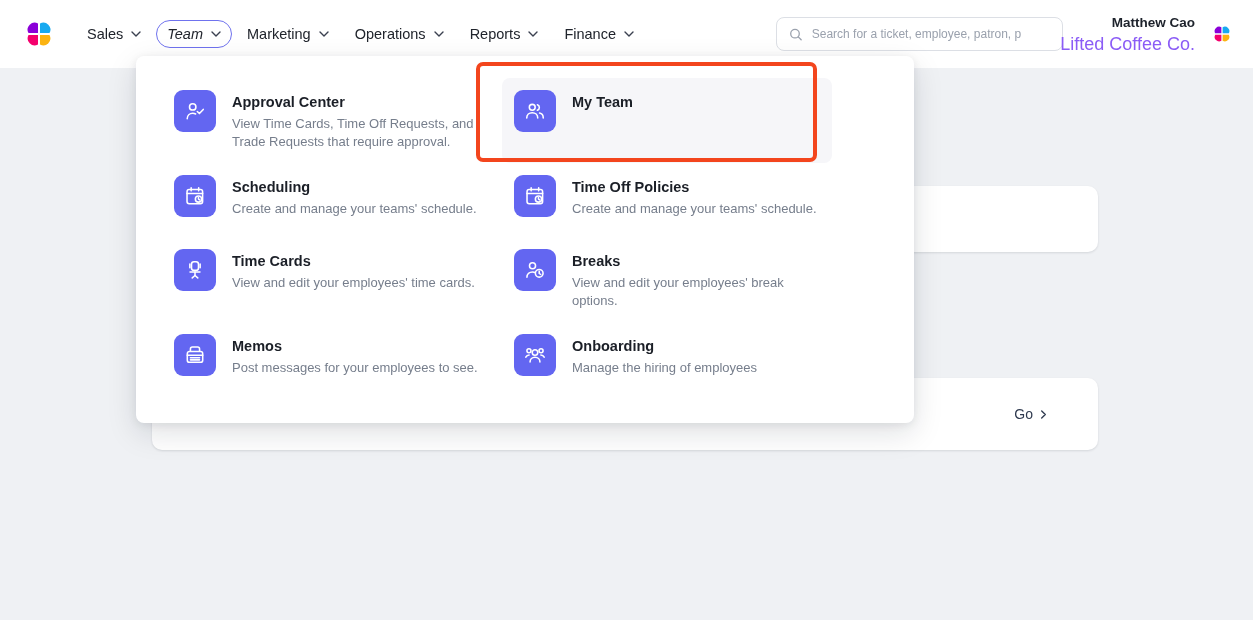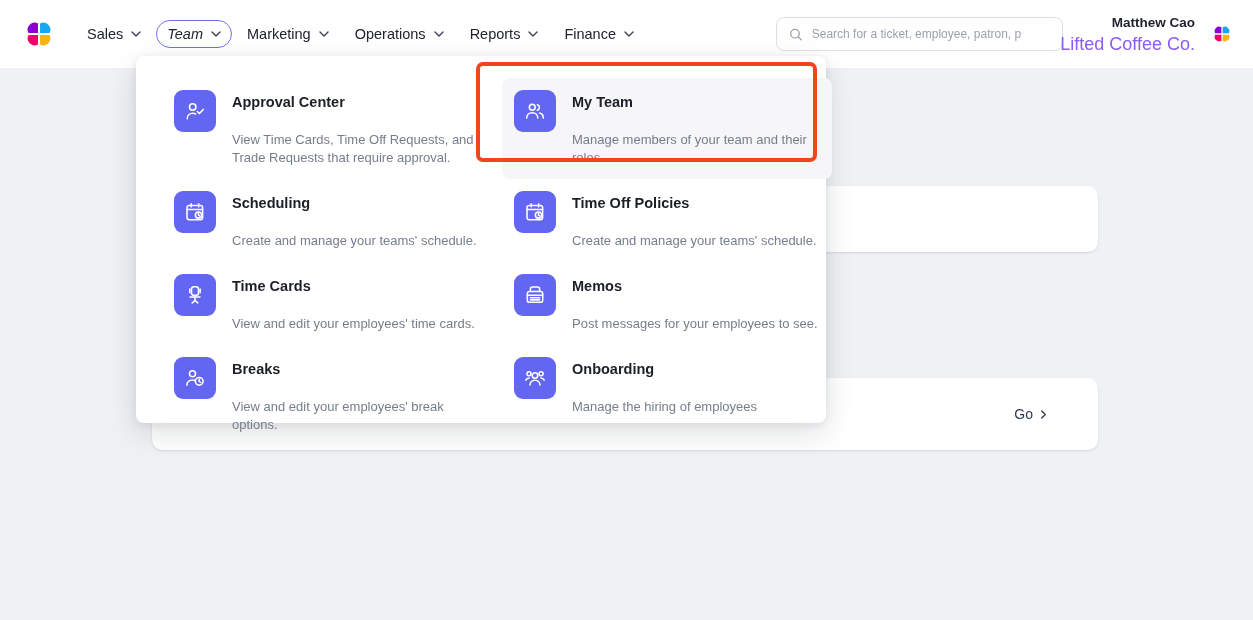--- a/index.html
+++ b/index.html
@@ -85,21 +85,21 @@
     position: absolute; right: 58px; top: 14px;
     text-align: right; line-height: 1.35; margin-left: 18px;
   }
   .account-name { font-size: 13.5px; font-weight: bold; color: #1d222b; }
   .account-org { font-size: 18px; color: #8b5cf6; }
   .account-logo { position: absolute; right: 20px; top: 23px; width: 22px; height: 22px; }
 
   
   .dropdown {
     position: absolute; left: 136px; top: 56px;
-    width: 690px; height: 367px;
+    width: 778px; height: 367px;
     background: #ffffff;
     border-radius: 8px;
     box-shadow: 0 10px 30px rgba(16,24,40,.13), 0 2px 8px rgba(16,24,40,.08);
     z-index: 50;
     padding: 22px 0 0 0;
   }
   .menu-grid {
     display: grid;
     grid-template-columns: 340px 340px;
     column-gap: 0px;
@@ -120,21 +120,21 @@
     width: 42px; height: 42px; flex: none;
     background: #6366f1; border-radius: 9px;
     display: flex; align-items: center; justify-content: center;
   }
   .menu-icon svg { display: block; }
   .menu-text { padding-top: 2px; }
   .menu-title {
     font-size: 14.5px; font-weight: bold; color: #1b1f27; line-height: 20px;
   }
   .menu-desc {
-    font-size: 13px; color: #767e8c; line-height: 18px; margin-top: 19px;
+    font-size: 13px; color: #767e8c; line-height: 18px; margin-top: 3px;
     max-width: 256px;
   }
 
   
   .highlight-box {
     position: absolute; left: 476px; top: 62px;
     width: 341px; height: 100px;
     border: 4px solid #f3451d;
     border-radius: 7px;
     z-index: 60;
@@ -271,21 +271,20 @@
         <div class="menu-icon">
           <svg width="22" height="22" viewBox="0 0 24 24" fill="none" stroke="#ffffff" stroke-width="1.7" stroke-linecap="round" stroke-linejoin="round">
             <circle cx="9" cy="8" r="3.2"></circle>
             <path d="M14.6 5.2a3.1 3.1 0 0 1 0 5.9"></path>
             <path d="M3 19.5c0-3.3 2.7-5.6 6-5.6s6 2.3 6 5.6"></path>
             <path d="M17 14.3c2.3.5 4 2.4 4 5.2"></path>
           </svg>
         </div>
         <div class="menu-text">
           <div class="menu-title">My Team</div>
-          <div class="menu-desc">Manage members of your team and their roles.</div>
         </div>
       </div>
 
       <div class="menu-item">
         <div class="menu-icon">
           <svg width="22" height="22" viewBox="0 0 24 24" fill="none" stroke="#ffffff" stroke-width="1.7" stroke-linecap="round" stroke-linejoin="round">
             <rect x="3.3" y="5" width="17" height="15.5" rx="2.4"></rect>
             <path d="M3.3 9.3 H20.3"></path>
             <path d="M7.8 3 V6.4 M16 3 V6.4"></path>
             <circle cx="15.8" cy="15.3" r="3.4" fill="#6366f1"></circle>
@@ -326,44 +325,44 @@
         </div>
         <div class="menu-text">
           <div class="menu-title">Time Cards</div>
           <div class="menu-desc">View and edit your employees' time cards.</div>
         </div>
       </div>
 
       <div class="menu-item">
         <div class="menu-icon">
           <svg width="22" height="22" viewBox="0 0 24 24" fill="none" stroke="#ffffff" stroke-width="1.7" stroke-linecap="round" stroke-linejoin="round">
+            <circle cx="9.3" cy="7.3" r="3.3"></circle>
+            <path d="M3.2 20c0-3.5 2.7-5.9 6.1-5.9 1.2 0 2.3.3 3.2.8"></path>
+            <circle cx="16.6" cy="15.6" r="4.2" fill="#6366f1"></circle>
+            <path d="M16.6 13.4 V15.7 L18.2 16.7"></path>
+          </svg>
+        </div>
+        <div class="menu-text">
+          <div class="menu-title">Breaks</div>
+          <div class="menu-desc">View and edit your employees' break options.</div>
+        </div>
+      </div>
+
+      <div class="menu-item">
+        <div class="menu-icon">
+          <svg width="22" height="22" viewBox="0 0 24 24" fill="none" stroke="#ffffff" stroke-width="1.7" stroke-linecap="round" stroke-linejoin="round">
             <path d="M7 7.6 V5.4 A2.2 2.2 0 0 1 9.2 3.2 H14.8 A2.2 2.2 0 0 1 17 5.4 V7.6"></path>
             <rect x="3.6" y="8.2" width="16.8" height="11.8" rx="2.3"></rect>
             <path d="M3.6 12.2 H20.4"></path>
             <path d="M7 15 H17 M7 17.3 H17"></path>
           </svg>
         </div>
         <div class="menu-text">
           <div class="menu-title">Memos</div>
           <div class="menu-desc">Post messages for your employees to see.</div>
-        </div>
-      </div>
-
-      <div class="menu-item">
-        <div class="menu-icon">
-          <svg width="22" height="22" viewBox="0 0 24 24" fill="none" stroke="#ffffff" stroke-width="1.7" stroke-linecap="round" stroke-linejoin="round">
-            <circle cx="9.3" cy="7.3" r="3.3"></circle>
-            <path d="M3.2 20c0-3.5 2.7-5.9 6.1-5.9 1.2 0 2.3.3 3.2.8"></path>
-            <circle cx="16.6" cy="15.6" r="4.2" fill="#6366f1"></circle>
-            <path d="M16.6 13.4 V15.7 L18.2 16.7"></path>
-          </svg>
-        </div>
-        <div class="menu-text">
-          <div class="menu-title">Breaks</div>
-          <div class="menu-desc">View and edit your employees' break options.</div>
         </div>
       </div>
 
       <div class="menu-item">
         <div class="menu-icon">
           <svg width="22" height="22" viewBox="0 0 24 24" fill="none" stroke="#ffffff" stroke-width="1.7" stroke-linecap="round" stroke-linejoin="round">
             <circle cx="12" cy="9.2" r="3"></circle>
             <circle cx="5.4" cy="7.4" r="2.2"></circle>
             <circle cx="18.6" cy="7.4" r="2.2"></circle>
             <path d="M6.6 19.6c0-3 2.4-5.1 5.4-5.1s5.4 2.1 5.4 5.1"></path>

